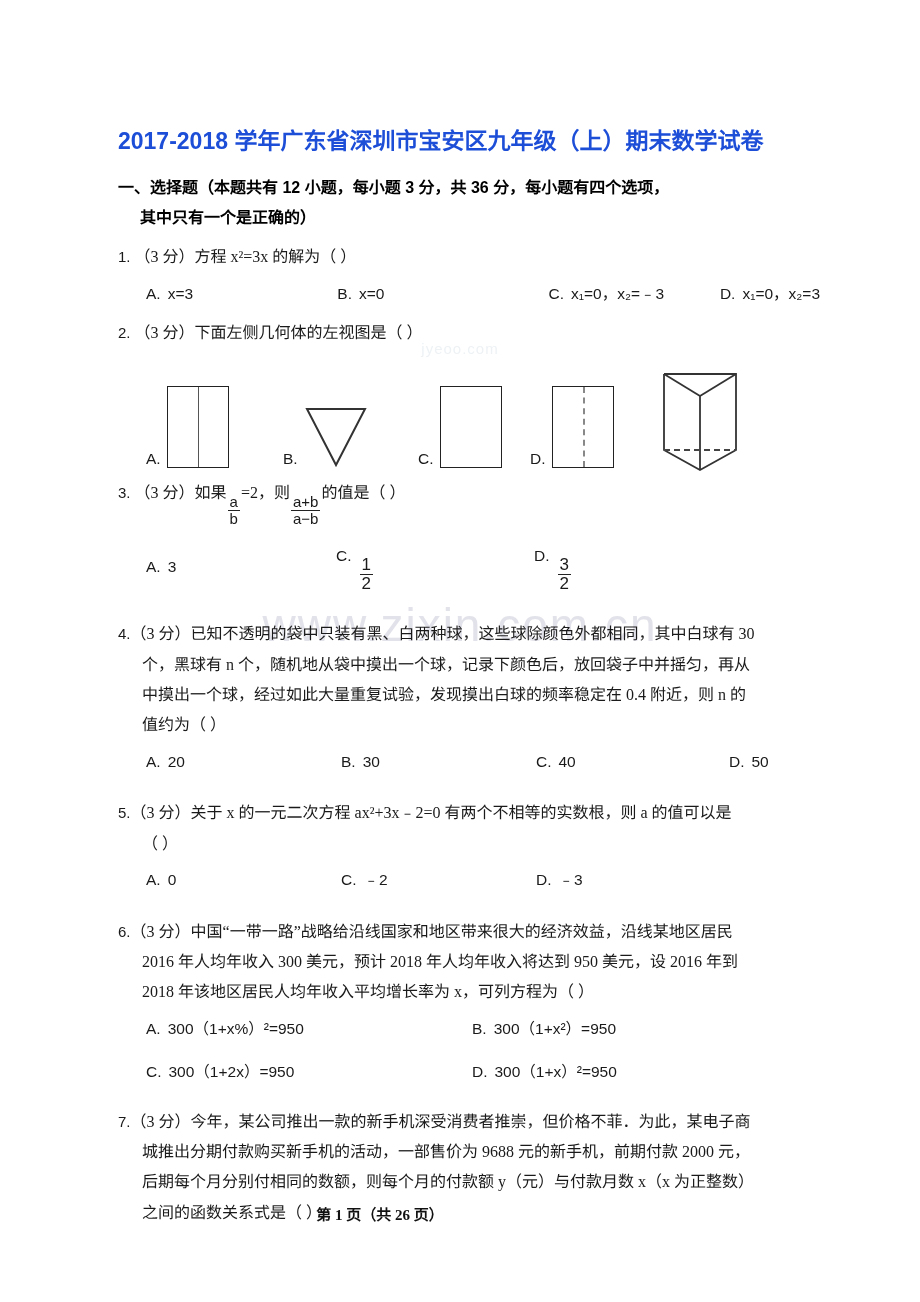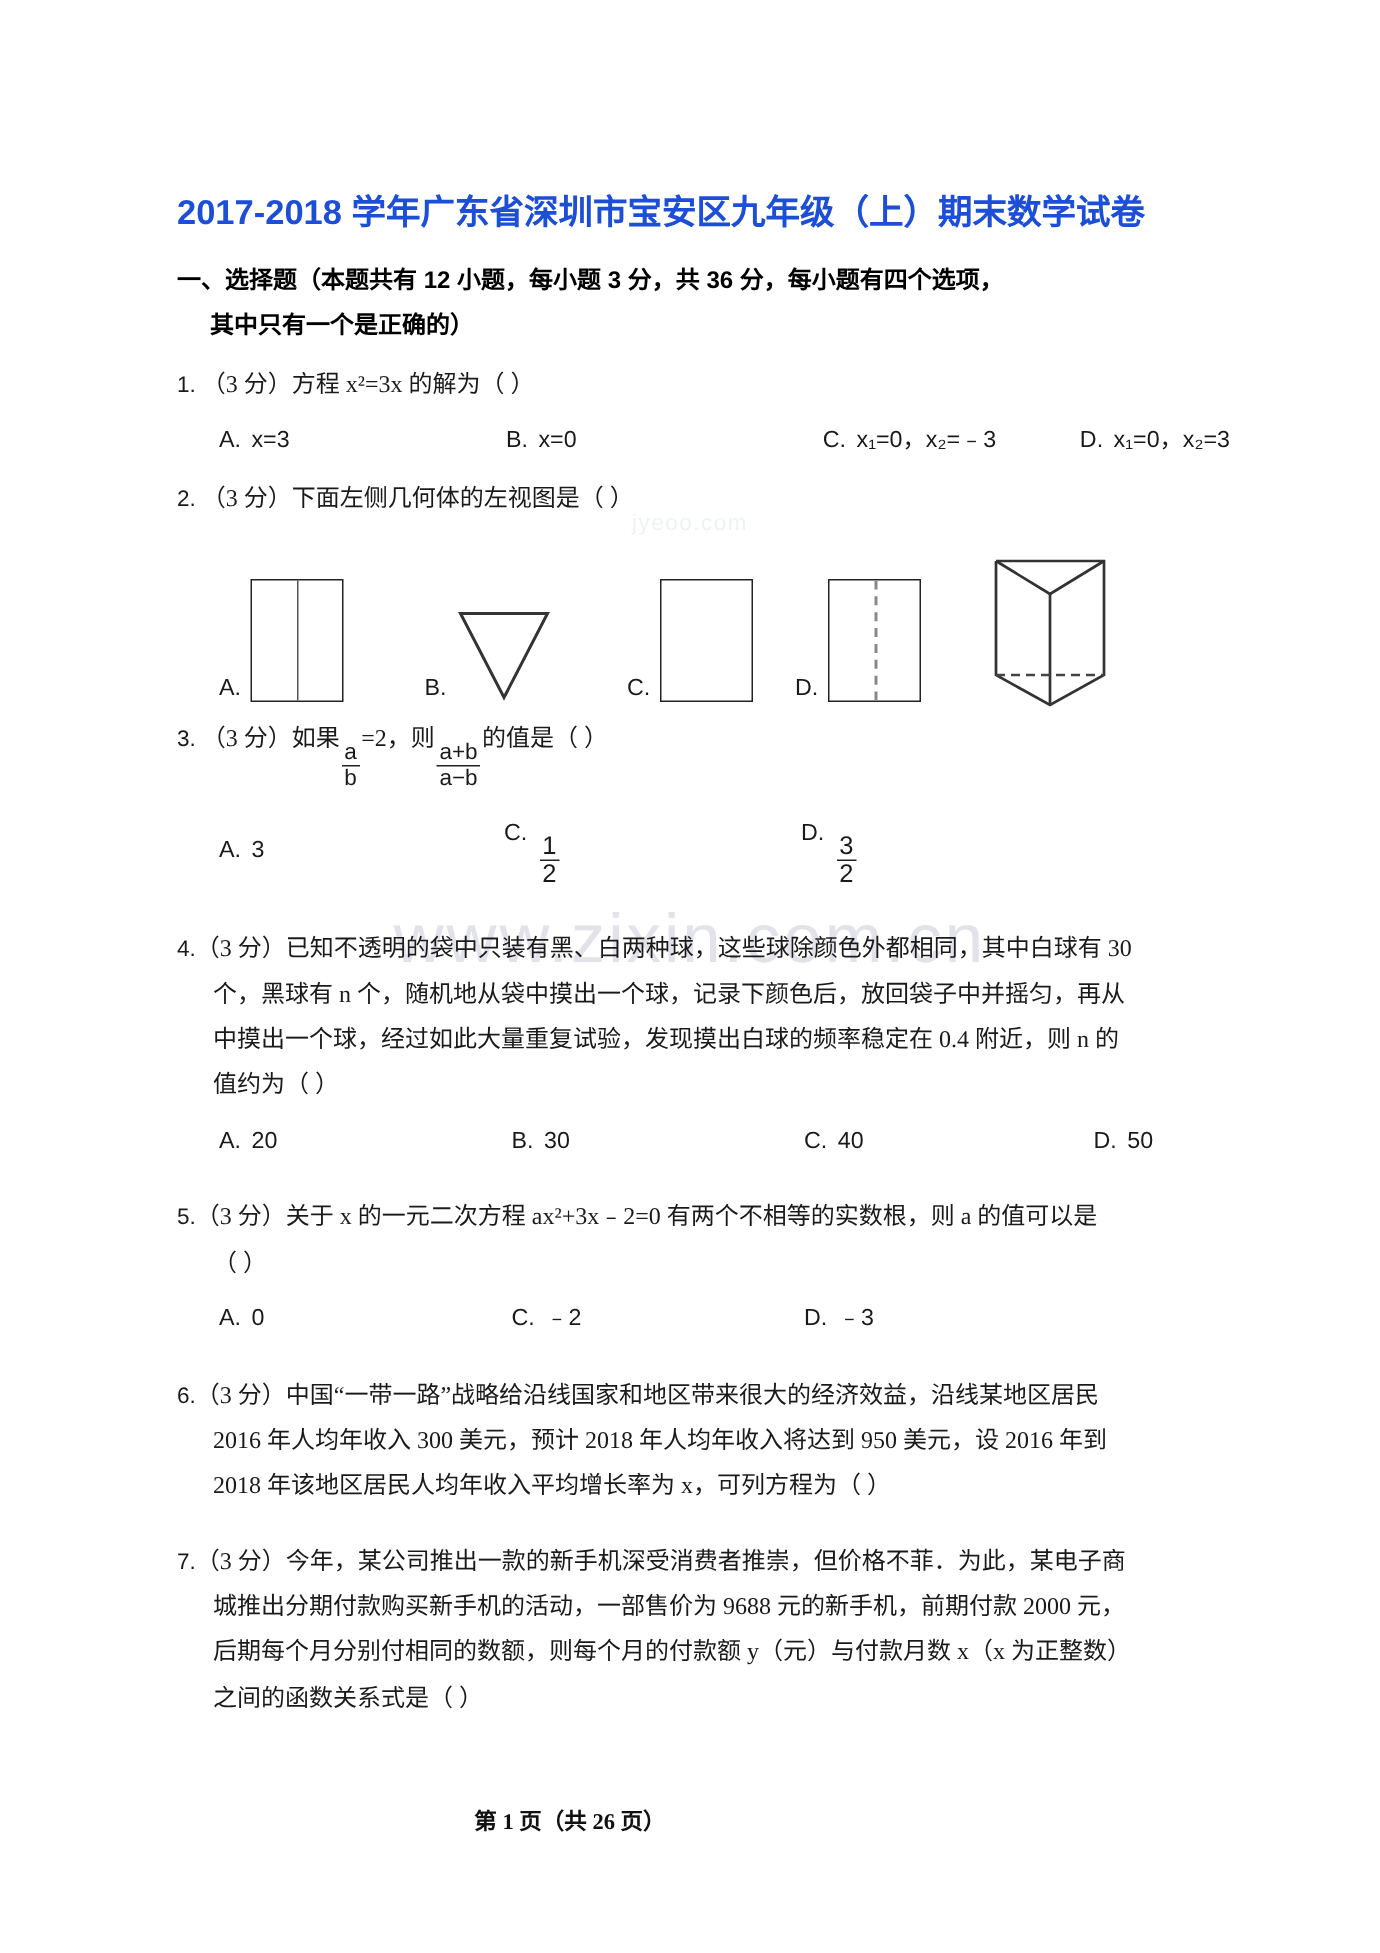--- a/index.html
+++ b/index.html
@@ -361,20 +361,30 @@
         <span class="opt"><span class="lbl">D.</span><span>﹣3</span></span>
       </div>
     </div>
 
     <div class="q" style="margin-top:22px;">
       <div class="q-body">
         <span class="q-line first"><span class="lat">6.</span><span>（3 分）</span><span>中国“一带一路”战略给沿线国家和地区带来很大的经济效益，沿线某地区居民</span></span>
         <span class="q-line">2016 年人均年收入 300 美元，预计 2018 年人均年收入将达到 950 美元，设 2016 年到</span>
         <span class="q-line">2018 年该地区居民人均年收入平均增长率为 x，可列方程为（        ）</span>
       </div>
+      <div class="opts grid2 w-q6">
+        <div class="orow">
+          <span class="opt" style="width:326px;"><span class="lbl">A.</span><span>300（1+x%）²=950</span></span>
+          <span class="opt"><span class="lbl">B.</span><span>300（1+x²）=950</span></span>
+        </div>
+        <div class="orow">
+          <span class="opt" style="width:326px;"><span class="lbl">C.</span><span>300（1+2x）=950</span></span>
+          <span class="opt"><span class="lbl">D.</span><span>300（1+x）²=950</span></span>
+        </div>
+      </div>
     </div>
 
     <div class="q" style="margin-top:20px;">
       <div class="q-body">
         <span class="q-line first"><span class="lat">7.</span><span>（3 分）</span><span>今年，某公司推出一款的新手机深受消费者推崇，但价格不菲．为此，某电子商</span></span>
         <span class="q-line">城推出分期付款购买新手机的活动，一部售价为 9688 元的新手机，前期付款 2000 元，</span>
         <span class="q-line">后期每个月分别付相同的数额，则每个月的付款额 y（元）与付款月数 x（x 为正整数）</span>
         <span class="q-line">之间的函数关系式是（        ）</span>
       </div>
     </div>

